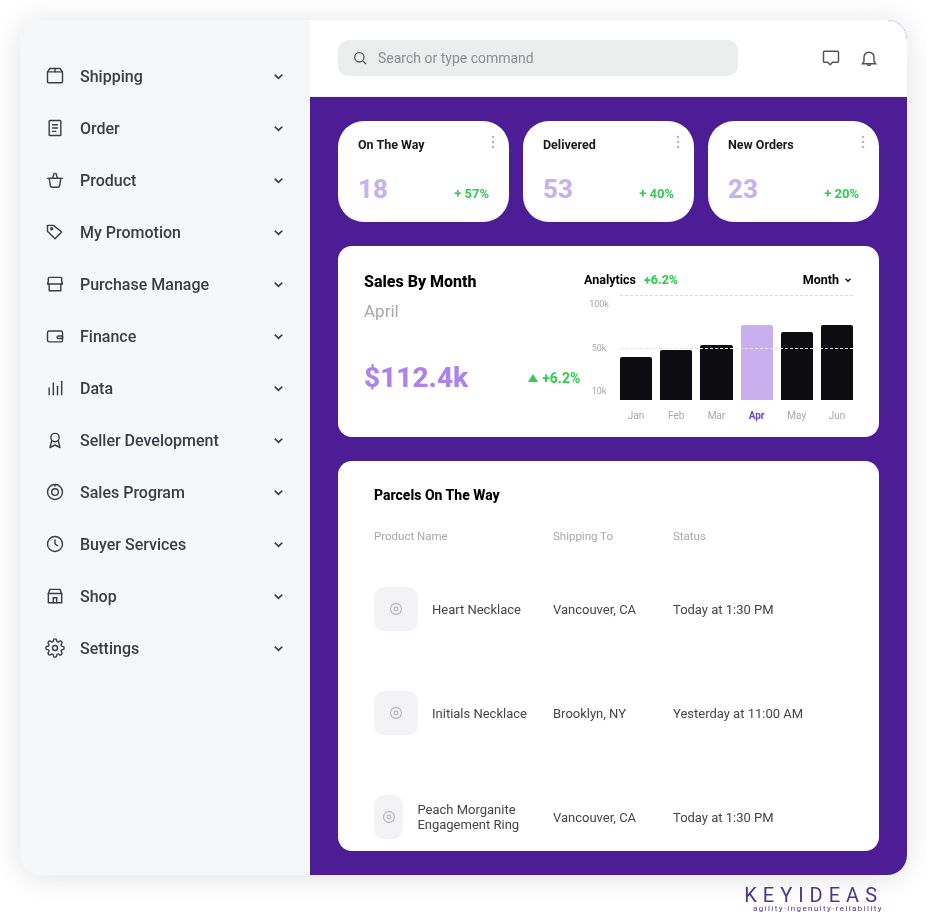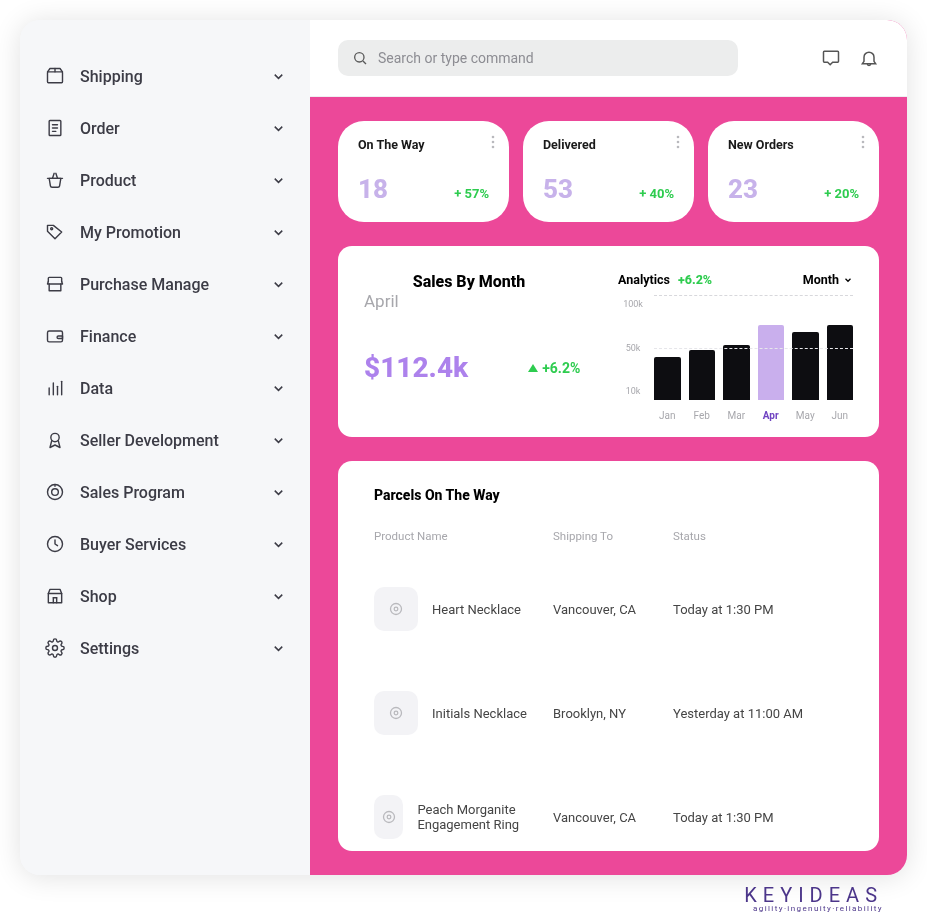--- a/index.html
+++ b/index.html
@@ -42,21 +42,21 @@
     font-weight: 500;
   }
   .sidebar-item .chev {
     margin-left: auto;
     color: #3c3c46;
   }
 
   
   .main {
     flex: 1;
-    background: #ec4899;
+    background: #4c1d95;
     min-width: 0;
     display: flex;
     flex-direction: column;
   }
   .topbar {
     background: #fff;
     display: flex;
     align-items: center;
     padding: 20px 28px;
     gap: 18px;
@@ -94,28 +94,28 @@
   .stat-card .row2 { display: flex; align-items: baseline; justify-content: space-between; }
   .stat-card .value { font-size: 26px; font-weight: 800; color: #c7b2ea; }
   .stat-card .growth { font-size: 13px; font-weight: 700; color: #2ecc4f; margin-left: 16px;}
 
   
   .sales-card {
     background: #fff; border-radius: 14px; padding: 26px 26px 10px 26px;
     display: flex; gap: 10px;
   }
   .sales-left { width: 210px; }
-  .sales-left .h { font-size: 16px; font-weight: 800; margin-bottom: 0; text-align: center;}
+  .sales-left .h { font-size: 16px; font-weight: 800; margin-bottom: 10px;}
   .sales-left .sub { font-size: 17px; color: #a7a7ac; }
   .sales-left .amount {
     font-size: 28px; font-weight: 800; color: #ad82ec; margin-top: 40px;
     display: flex; align-items: center;
   }
   .sales-left .amount .grow { margin-left: 60px; font-size: 14px; font-weight:700; color:#2ecc4f; display:flex; align-items:center; gap:4px;}
-  .sales-right { flex: 1; margin-left: 34px; }
+  .sales-right { flex: 1; }
   .sales-top { display:flex; align-items:center; font-size:12.5px; font-weight:700; }
   .sales-top .anl { color:#000; margin-right:8px;}
   .sales-top .gr { color:#2ecc4f; font-weight:800;}
   .sales-top .picker { margin-left:auto; display:flex; align-items:center; gap:4px; cursor:pointer;}
   .chart-wrap { margin-top: 8px; position: relative; height: 105px; display:flex; }
   .ylabels { width:36px; display:flex; flex-direction:column; justify-content:space-between; font-size:9px; color:#a7a7ac; text-align:center; padding-right:6px; padding-top:4px; padding-bottom:4px;}
   .bars { flex:1; display:flex; align-items:flex-end; gap:8px; position:relative; border-top:1px dashed #d8d8dc; padding-top:0;}
   .bars::before { content:""; position:absolute; top:50%; left:0; right:0; border-top:1px dashed #e6e6ea;}
   .bar { flex:1; background:#0d0d11; border-radius:2px 2px 0 0; min-width:0;}
   .bar.hl { background:#c9afed; }

